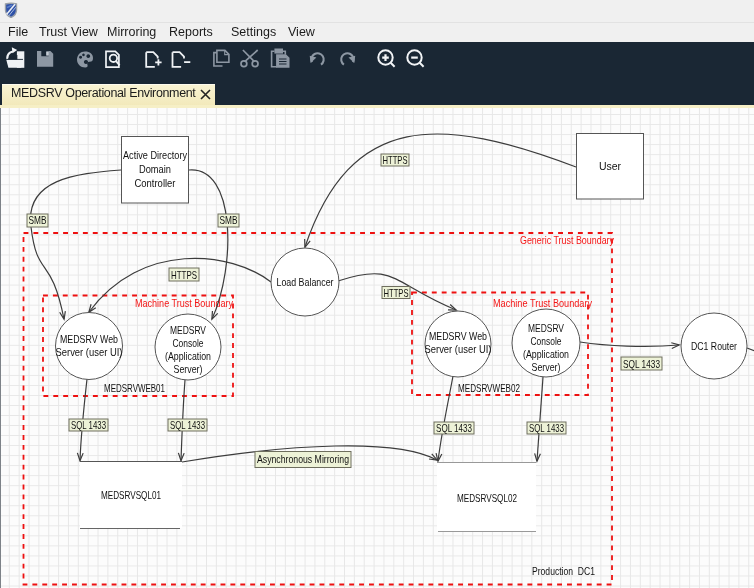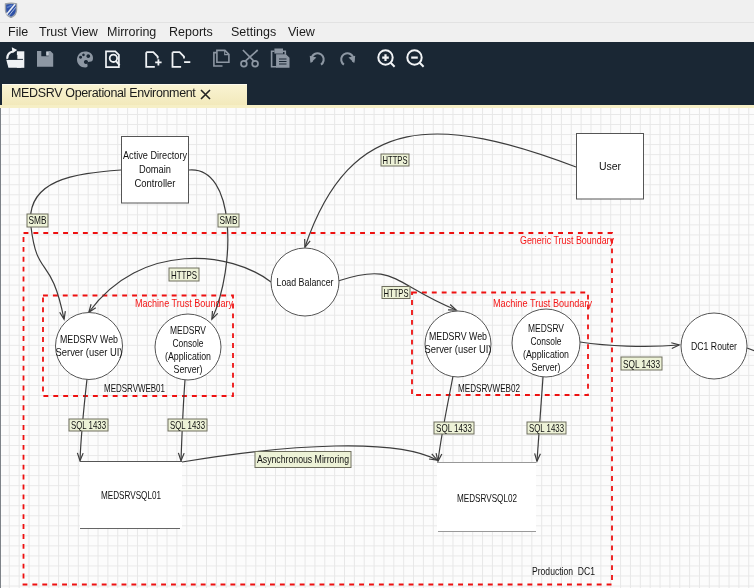--- a/index.html
+++ b/index.html
@@ -3,21 +3,21 @@
 <meta charset="utf-8">
 <style>
   html,body{margin:0;padding:0;}
   body{width:754px;height:588px;overflow:hidden;font-family:"Liberation Sans",sans-serif;}
   #app{position:relative;width:754px;height:588px;background:#fff;}
   #titlebar{position:absolute;left:0;top:0;width:754px;height:22px;background:#f0f0f0;border-bottom:1px solid #e2e2e2;box-sizing:content-box;}
   #menubar{position:absolute;left:0;top:23px;width:754px;height:19px;background:#f0f0f0;font-size:12.5px;color:#1b1b1b;}
   .mi{position:absolute;top:2px;text-align:center;}
   #toolbar{position:absolute;left:0;top:42px;width:754px;height:42px;background:#1a2734;}
   #tabrow{position:absolute;left:0;top:84px;width:754px;height:21px;background:#1a2734;}
-  #tab{position:absolute;left:2px;top:0px;width:213px;height:21px;background:linear-gradient(#f9f3d2,#f2e9ba);border-top:1px solid #fdfbee;font-size:12.5px;letter-spacing:-0.35px;color:#1b1b1b;padding-left:32px;}
+  #tab{position:absolute;left:2px;top:0px;width:213px;height:21px;background:linear-gradient(#f9f3d2,#f2e9ba);border-top:1px solid #fdfbee;font-size:12.5px;letter-spacing:-0.35px;color:#1b1b1b;}
   #tabstrip{position:absolute;left:0;top:105px;width:754px;height:3px;background:#f6efc6;}
   #canvas{position:absolute;left:0;top:108px;width:754px;height:480px;
      background-color:#fcfcfc;
      background-image:linear-gradient(to right,#e7e7e7 1px,transparent 1px),linear-gradient(to bottom,#e7e7e7 1px,transparent 1px);
      background-size:9.87px 10.04px;background-position:7.8px 6.1px;
      border-left:1px solid #7d8288;box-sizing:border-box;}
   #dsvg{position:absolute;left:0;top:0;}
   svg text{font-family:"Liberation Sans",sans-serif;}
 </style>
 </head>

